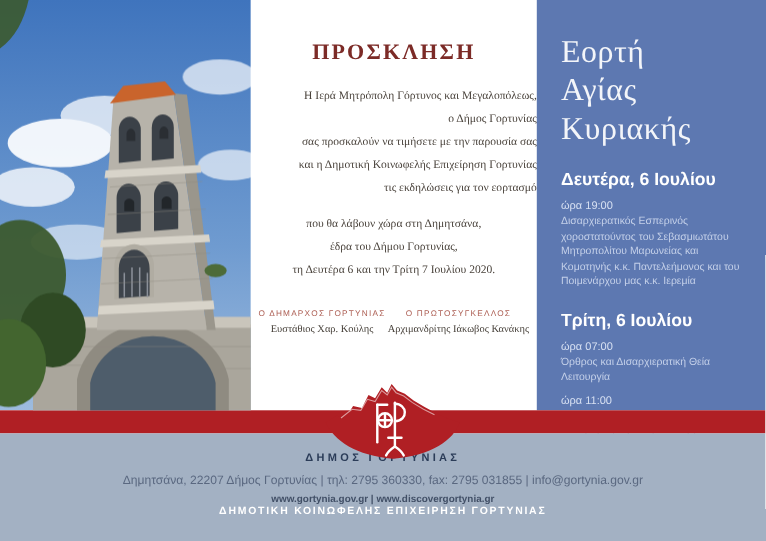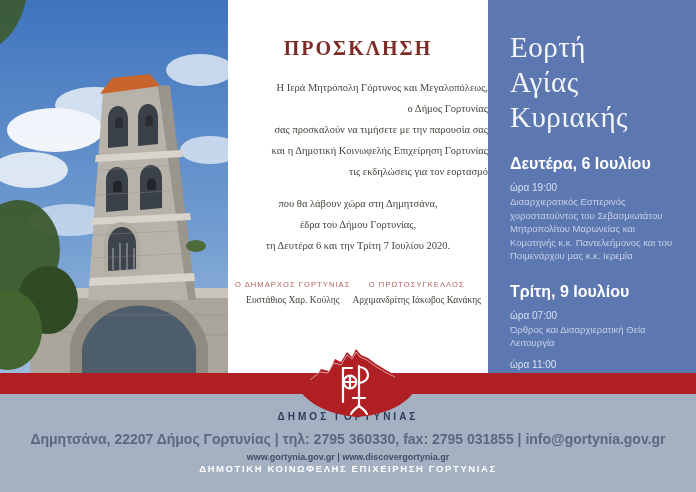--- a/index.html
+++ b/index.html
@@ -47,21 +47,21 @@
   .evt-desc{font-size:9.5px;line-height:13.5px;color:#c4d0e9;}
   
   .band{position:absolute;left:0;top:373px;width:696px;height:21px;background:#b01f24;}
   .footer{
     position:absolute;left:0;top:394px;width:696px;height:98px;
     background:#a3b1c3;text-align:center;color:#55647c;
   }
   .footer-muni{
     padding-top:17px;font-size:10px;font-weight:700;letter-spacing:3px;color:#2b3c58;
   }
-  .footer-contact{margin-top:9px;font-size:14px;color:#5a6880;font-weight:bold;}
+  .footer-contact{margin-top:9px;font-size:11px;color:#5a6880;}
   .footer-sites{margin-top:5px;font-size:9px;font-weight:600;color:#414f66;}
   .footer-ent{margin-top:1px;font-size:9.5px;font-weight:700;letter-spacing:1.6px;color:#ffffff;}
   
   .emblem{position:absolute;left:296px;top:344px;width:122px;height:76px;z-index:5;}
 </style>
 </head>
 <body>
 
 <div class="page">
 
@@ -176,21 +176,21 @@
       <div>Αγίας</div>
       <div>Κυριακής</div>
     </div>
 
     <div class="day-heading">Δευτέρα, 6 Ιουλίου</div>
     <div class="evt">
       <div class="evt-time">ώρα 19:00</div>
       <div class="evt-desc">Δισαρχιερατικός Εσπερινός χοροστατούντος του Σεβασμιωτάτου Μητροπολίτου Μαρωνείας και Κομοτηνής κ.κ. Παντελεήμονος και του Ποιμενάρχου μας κ.κ. Ιερεμία</div>
     </div>
 
-    <div class="day-heading">Τρίτη, 9 Ιουλίου</div>
+    <div class="day-heading">Τρίτη, 6 Ιουλίου</div>
     <div class="evt">
       <div class="evt-time">ώρα 07:00</div>
       <div class="evt-desc">Όρθρος και Δισαρχιερατική Θεία Λειτουργία</div>
     </div>
     <div class="evt">
       <div class="evt-time">ώρα 11:00</div>
       <div class="evt-desc">Επιμνημόσυνη δέηση στην προτομή του Εθνομάρτυρος Κυπρίου Μητροπολίτου Δημητσάνης Φιλοθέου Χατζή (1795-1821)</div>
     </div>
     <div class="evt">
       <div class="evt-time">ώρα 19:00</div>

